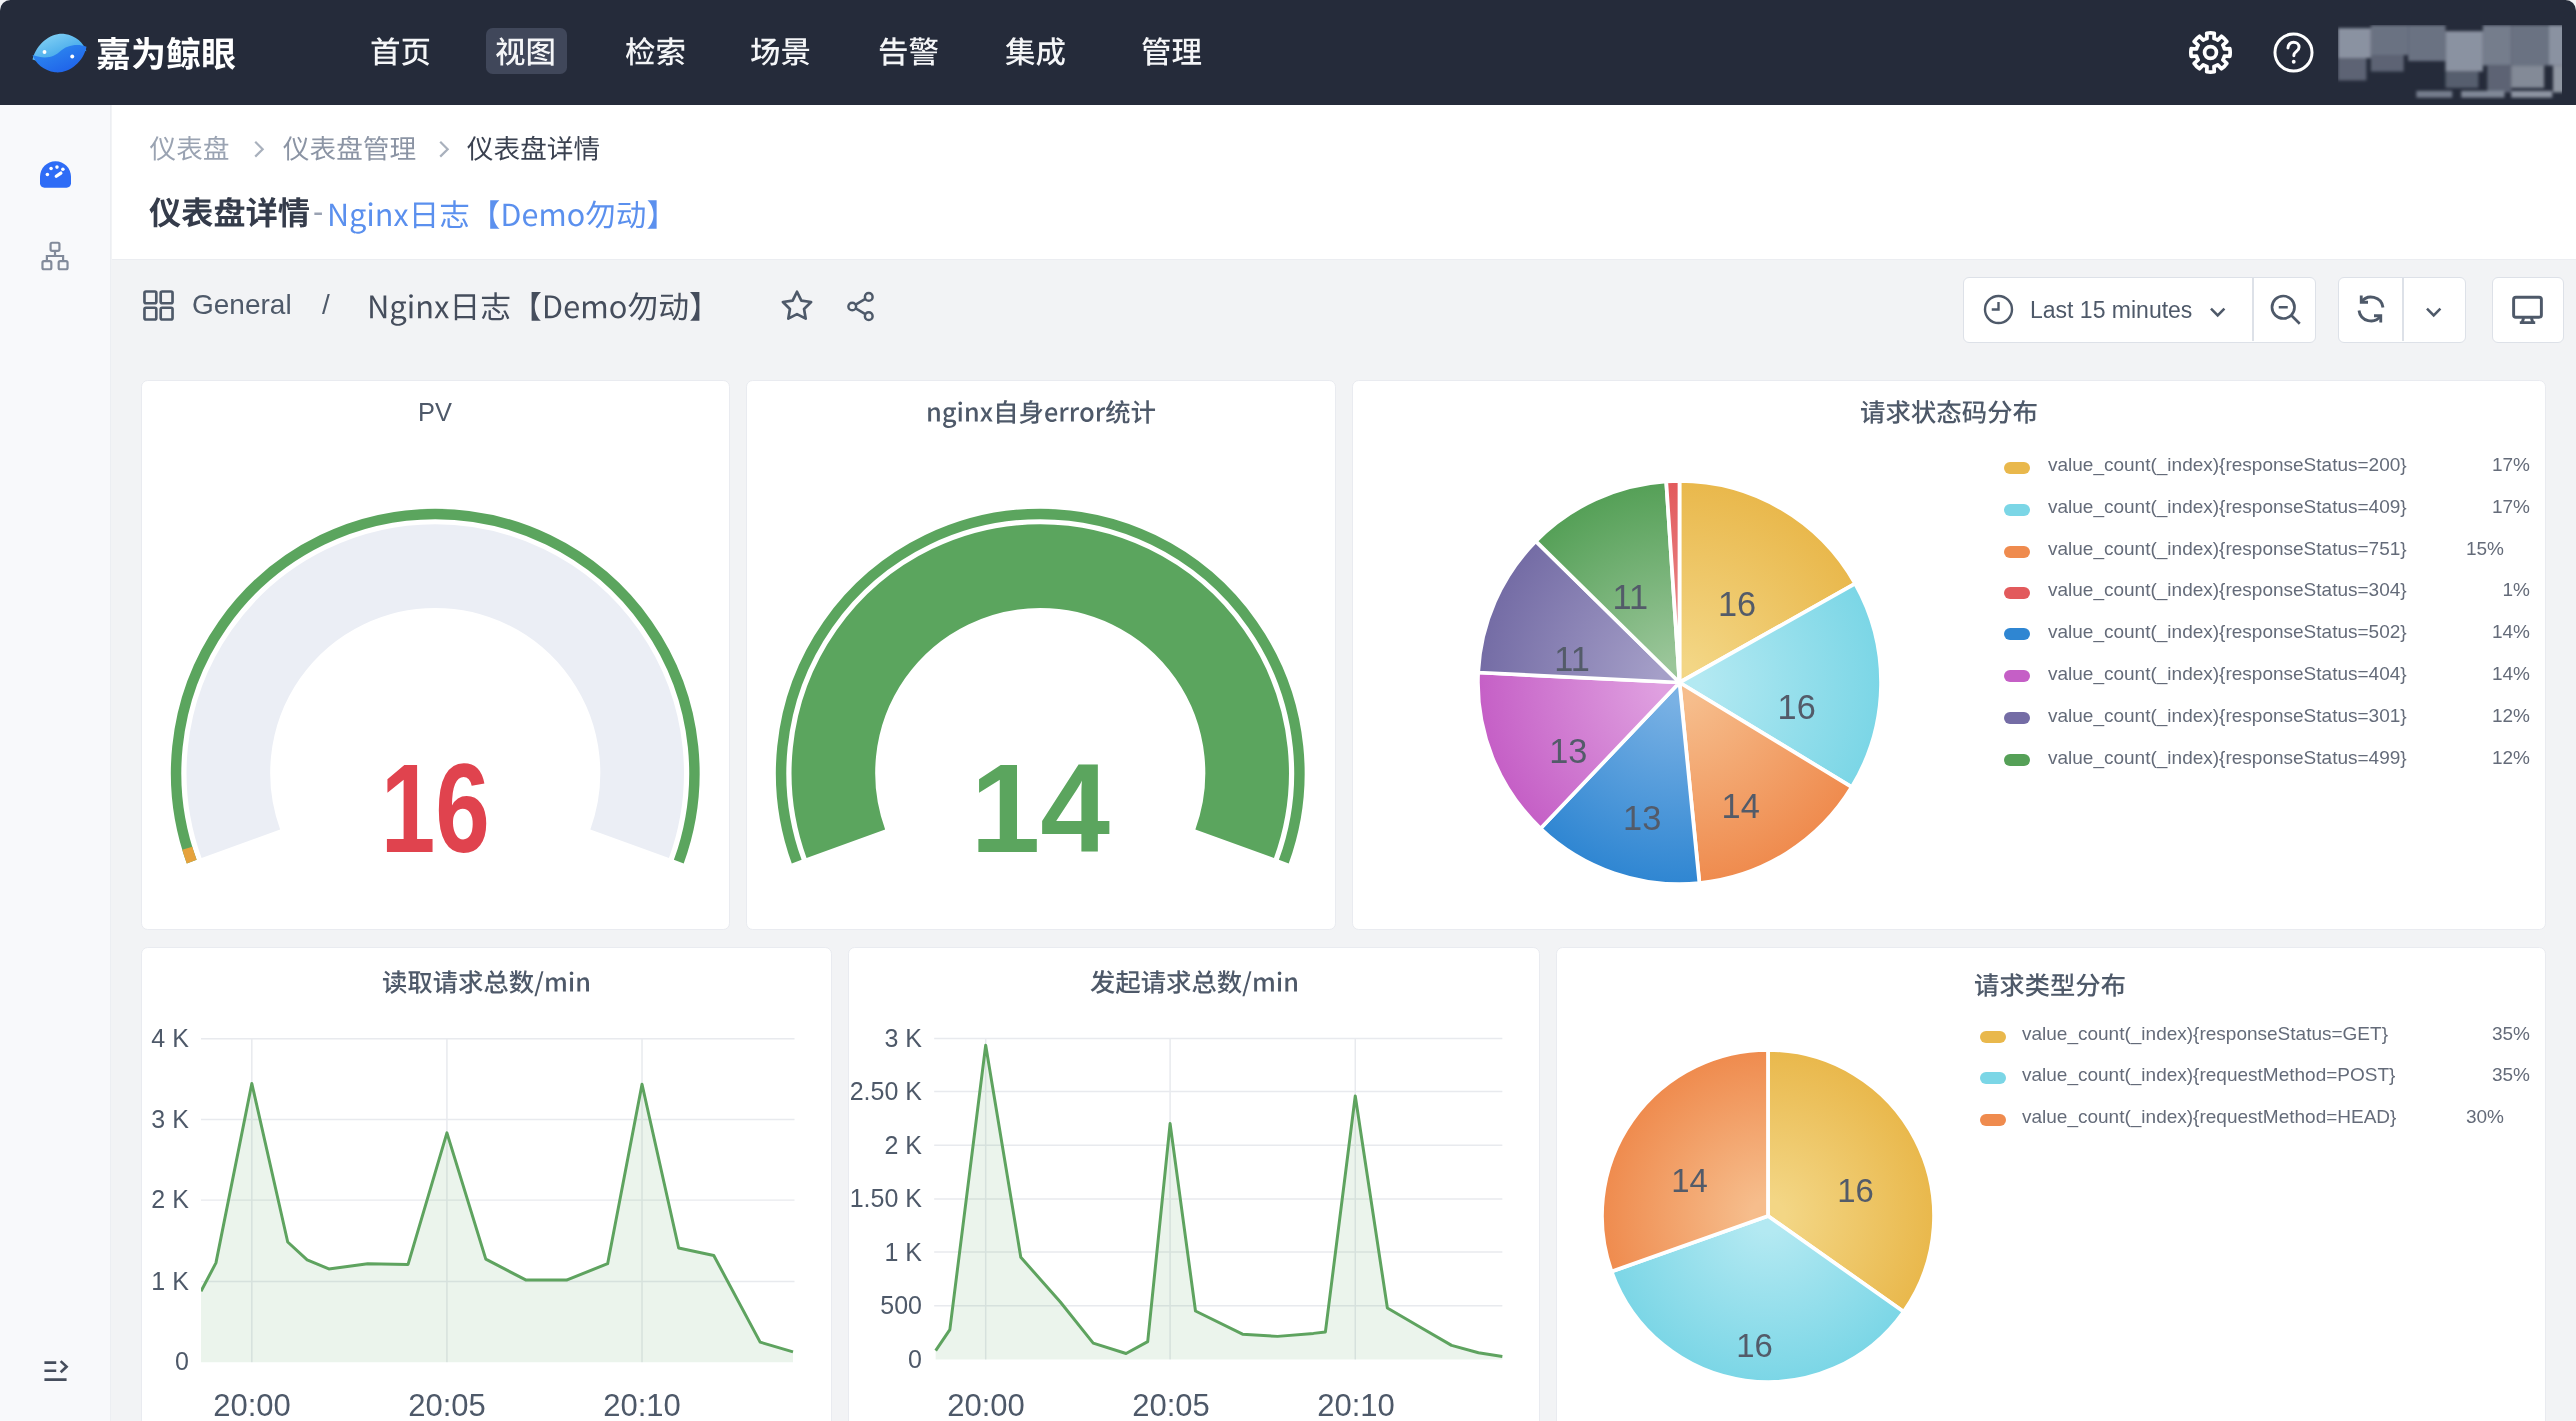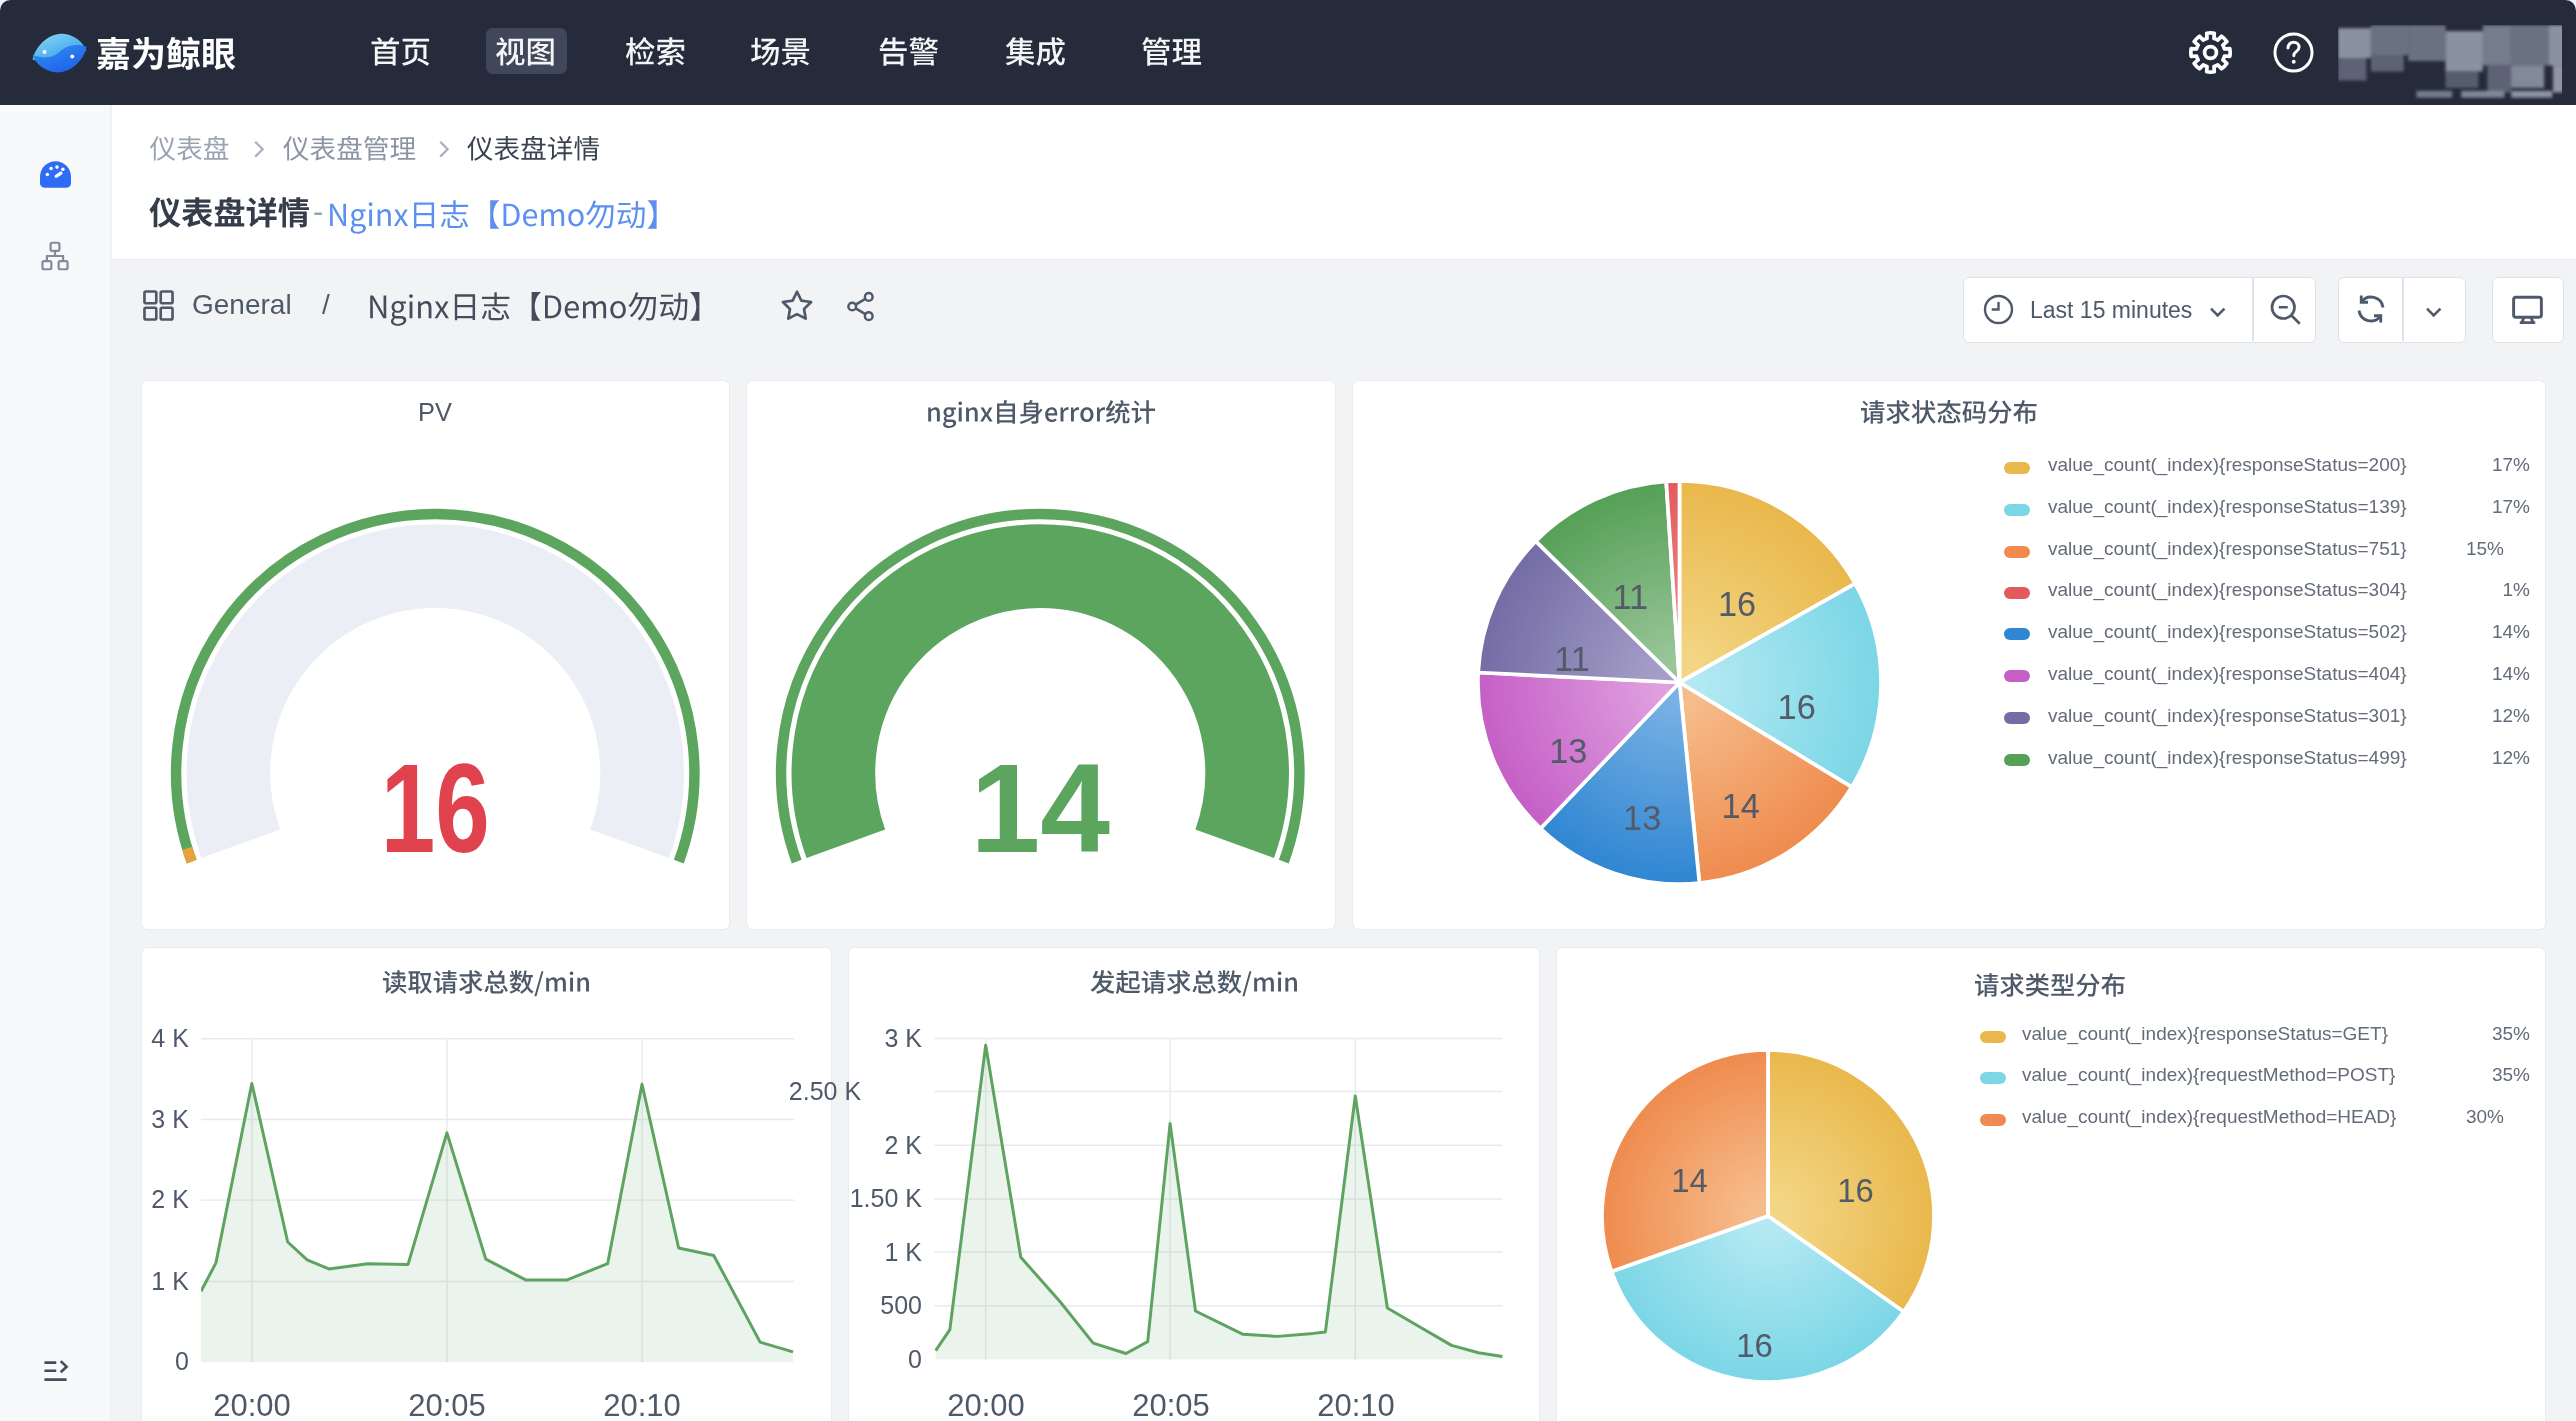--- a/index.html
+++ b/index.html
@@ -257,21 +257,21 @@
     <text x="2330" y="1095" text-anchor="middle" font-size="46" fill="#535b69" font-family="Liberation Sans">14</text>
     <text x="2198" y="1111" text-anchor="middle" font-size="46" fill="#535b69" font-family="Liberation Sans">13</text>
     <text x="2099" y="1021" text-anchor="middle" font-size="46" fill="#535b69" font-family="Liberation Sans">13</text>
     <text x="2104" y="898" text-anchor="middle" font-size="46" fill="#535b69" font-family="Liberation Sans">11</text>
     <text x="2182" y="815" text-anchor="middle" font-size="46" fill="#535b69" font-family="Liberation Sans">11</text>
   </svg>
 <div class="abs" style="left:2004px;top:462px;width:26px;height:12px;border-radius:6px;background:#e9b84c"></div>
 <div class="leg" style="left:2048px;top:454px">value_count(_index){responseStatus=200}</div>
 <div class="leg" style="left:2440px;top:454px;width:90px;text-align:right">17%</div>
 <div class="abs" style="left:2004px;top:504px;width:26px;height:12px;border-radius:6px;background:#7bd6e6"></div>
-<div class="leg" style="left:2048px;top:496px">value_count(_index){responseStatus=139}</div>
+<div class="leg" style="left:2048px;top:496px">value_count(_index){responseStatus=409}</div>
 <div class="leg" style="left:2440px;top:496px;width:90px;text-align:right">17%</div>
 <div class="abs" style="left:2004px;top:546px;width:26px;height:12px;border-radius:6px;background:#ef8b4e"></div>
 <div class="leg" style="left:2048px;top:538px">value_count(_index){responseStatus=751}</div>
 <div class="leg" style="left:2440px;top:538px;width:90px;text-align:center">15%</div>
 <div class="abs" style="left:2004px;top:587px;width:26px;height:12px;border-radius:6px;background:#e25a5c"></div>
 <div class="leg" style="left:2048px;top:579px">value_count(_index){responseStatus=304}</div>
 <div class="leg" style="left:2440px;top:579px;width:90px;text-align:right">1%</div>
 <div class="abs" style="left:2004px;top:628px;width:26px;height:12px;border-radius:6px;background:#2f86d2"></div>
 <div class="leg" style="left:2048px;top:621px">value_count(_index){responseStatus=502}</div>
 <div class="leg" style="left:2440px;top:621px;width:90px;text-align:right">14%</div>
@@ -341,21 +341,21 @@
     <line x1="1250" y1="1604" x2="2011" y2="1604" stroke="#e8eaee" stroke-width="2"></line>
     <line x1="1250" y1="1675" x2="2011" y2="1675" stroke="#e8eaee" stroke-width="2"></line>
     <line x1="1250" y1="1747" x2="2011" y2="1747" stroke="#e8eaee" stroke-width="2"></line>
     <line x1="1319" y1="1389" x2="1319" y2="1819" stroke="#e8eaee" stroke-width="2"></line>
     <line x1="1566" y1="1389" x2="1566" y2="1819" stroke="#e8eaee" stroke-width="2"></line>
     <line x1="1814" y1="1389" x2="1814" y2="1819" stroke="#e8eaee" stroke-width="2"></line>
     <polygon points="1252,1807 1271,1779 1319,1398 1366,1682 1419,1742 1463,1797 1507,1811 1536,1795 1566,1503 1600,1754 1663,1785 1710,1788 1758,1784 1774,1782 1814,1466 1857,1750 1900,1775 1943,1800 1979,1810 2011,1815 2011,1819 1252,1819" fill="#5ea35f" opacity="0.12"></polygon>
     <polyline points="1252,1807 1271,1779 1319,1398 1366,1682 1419,1742 1463,1797 1507,1811 1536,1795 1566,1503 1600,1754 1663,1785 1710,1788 1758,1784 1774,1782 1814,1466 1857,1750 1900,1775 1943,1800 1979,1810 2011,1815" fill="none" stroke="#5ea35f" stroke-width="4" stroke-linejoin="round"></polyline>
   </svg>
 <div class="ylb" style="left:728px;top:1024px;width:194px;text-align:right">3 K</div>
-<div class="ylb" style="left:728px;top:1077px;width:194px;text-align:center">2.50 K</div>
+<div class="ylb" style="left:728px;top:1077px;width:194px;text-align:right">2.50 K</div>
 <div class="ylb" style="left:728px;top:1131px;width:194px;text-align:right">2 K</div>
 <div class="ylb" style="left:728px;top:1184px;width:194px;text-align:right">1.50 K</div>
 <div class="ylb" style="left:728px;top:1238px;width:194px;text-align:right">1 K</div>
 <div class="ylb" style="left:728px;top:1291px;width:194px;text-align:right">500</div>
 <div class="ylb" style="left:728px;top:1345px;width:194px;text-align:right">0</div>
 <div class="xlb" style="left:926px;top:1388px;width:120px;text-align:center">20:00</div>
 <div class="xlb" style="left:1111px;top:1388px;width:120px;text-align:center">20:05</div>
 <div class="xlb" style="left:1296px;top:1388px;width:120px;text-align:center">20:10</div>
 
 </body></html>

